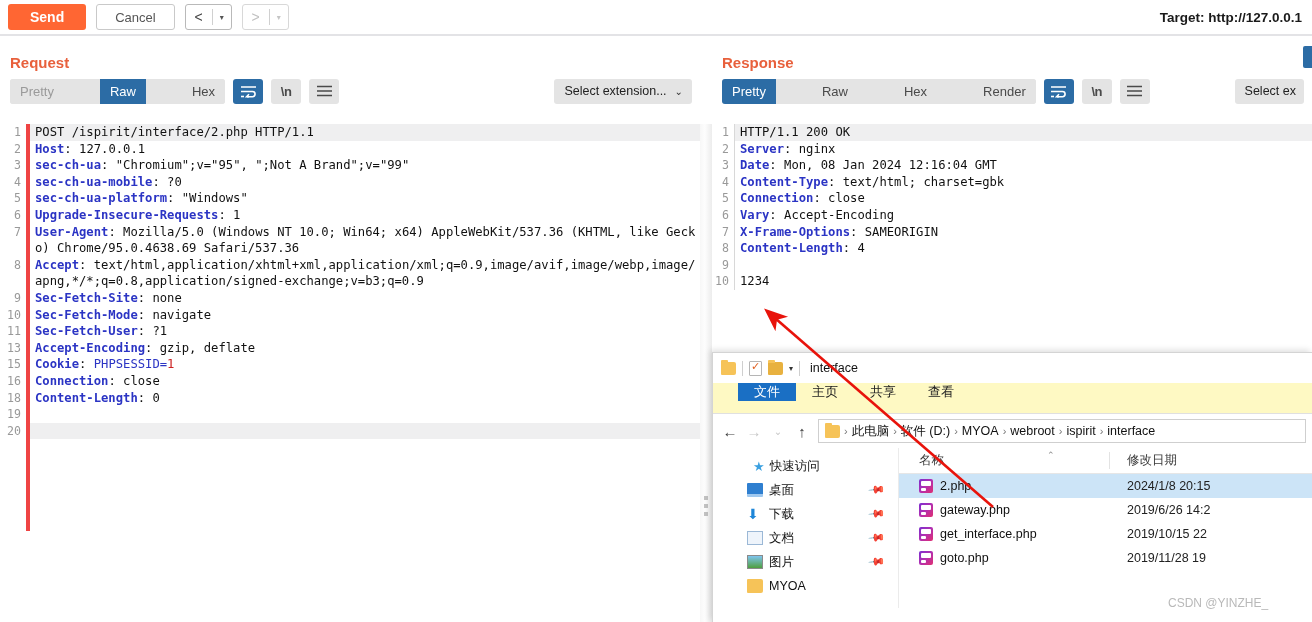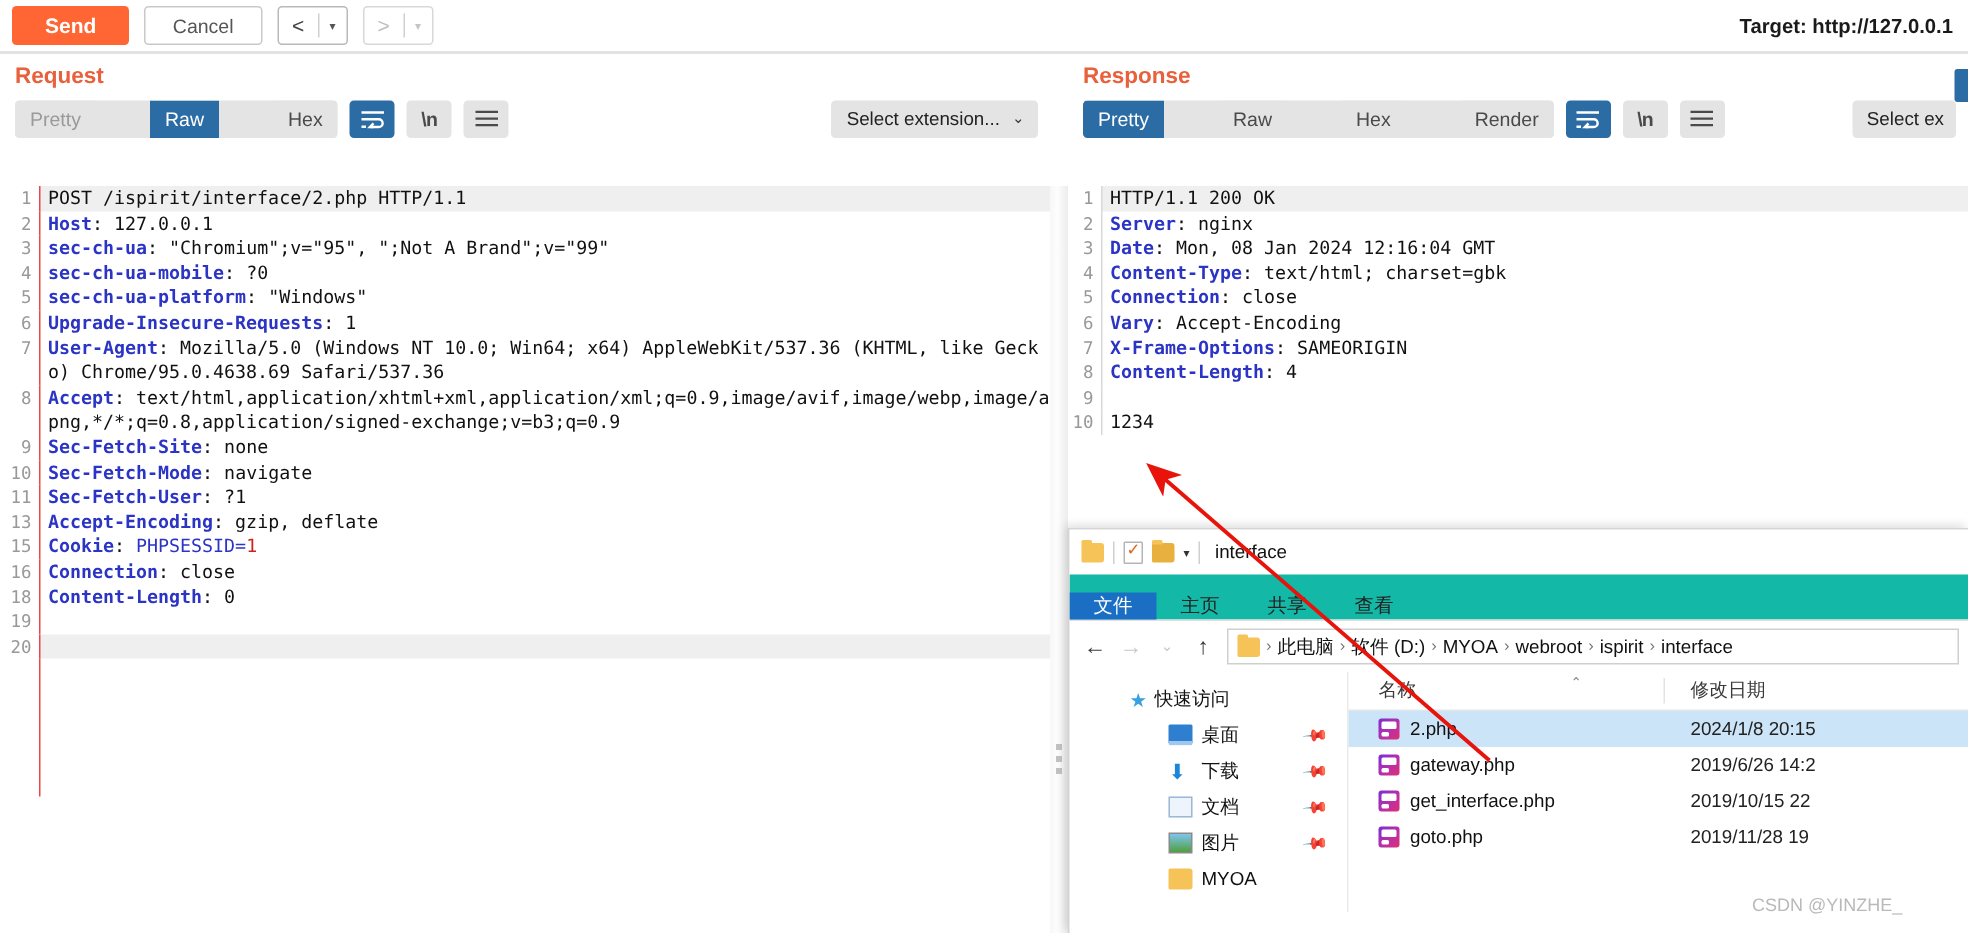--- a/index.html
+++ b/index.html
@@ -50,21 +50,21 @@
     margin-left: auto; margin-right: 10px;
     font-size: 13.5px; font-weight: bold; color: #1a1a1a;
     white-space: nowrap;
   }
   .topdivider {
     position: absolute; left: 0; top: 34px; width: 1312px; height: 2px;
     background: #e3e3e6;
   }
 
   
-  .panel { position: absolute; top: 28px; }
+  .panel { position: absolute; top: 40px; }
   .panel-req { left: 0; width: 700px; }
   .panel-res { left: 712px; width: 600px; }
   .panel-title {
     color: #e8603c; font-size: 15px; font-weight: bold;
     padding: 14px 0 6px 10px;
   }
   .tabrow { display: flex; align-items: center; gap: 0; padding-left: 10px; height: 28px; }
   .seg {
     display: flex; border-radius: 3px; overflow: hidden; background: #e4e4e4; gap: 36px;
   }
@@ -97,21 +97,21 @@
   }
   .editor-req { left: 0; width: 700px; height: 498px; }
   .editor-res { left: 712px; width: 600px; height: 498px; }
   .crow { display: flex; align-items: flex-start; }
   .gut {
     width: 26px; min-width: 26px; text-align: right; padding-right: 5px;
     color: #999; user-select: none; font-size: 11.6px;
   }
   .editor-res .gut { width: 22px; min-width: 22px; }
   .code { flex: 1; white-space: pre-wrap; word-break: break-all; color: #111; padding-left: 5px; }
-  .editor-req .code { border-left: 1px solid #ef4444; }
+  .editor-req .code { border-left: 4px solid #ef4444; }
   .editor-res .code { border-left: 1px solid #d8d8d8; }
   .hdr { color: #2b34c4; font-weight: bold; }
   .val { color: #111; }
   .ckname { color: #2b34c4; }
   .ckval { color: #cc2222; }
   .crow.hl .code { background: #efeff0; }
   .crow.hl2 .code { background: #efeff0; }
   .bodyfill { height: 92px; }
   .blankline { height: 16.6px; }
 
@@ -153,21 +153,21 @@
   .propico {
     width: 13px; height: 15px; border: 1px solid #b5b5b5; background: #fff;
     position: relative; border-radius: 1px;
   }
   .propico:after {
     content: "✓"; position: absolute; left: 1px; top: -2px;
     font-size: 11px; color: #e06020;
   }
   .caretd { font-size: 8px; color: #333; }
 
-  .ex-ribbon { height: 30px; display: flex; align-items: flex-end; background: #14b8a6; }
+  .ex-ribbon { height: 30px; display: flex; align-items: flex-start; background: #fef9c3; padding-left: 25px; }
   .ex-ribbon .file {
     background: #1a6fc4; color: #fff; font-size: 13px;
     display: flex; align-items: center; padding: 0 16px; cursor: pointer;
   }
   .ex-ribbon .rtab {
     color: #222; font-size: 13px; display: flex; align-items: center;
     padding: 0 16px; cursor: pointer;
   }
   .ex-ribbon-line { height: 1px; background: #e0e0e0; }
 
@@ -180,21 +180,21 @@
   .addrbox {
     flex: 1; height: 24px; border: 1px solid #cfcfcf; background: #fff;
     display: flex; align-items: center; padding: 0 6px; gap: 4px; margin-left: 3px;
     font-size: 12.5px; color: #111; overflow: hidden; white-space: nowrap;
   }
   .addrbox .chev { color: #767676; font-size: 11px; }
 
   .ex-body { display: flex; height: 160px; }
   .ex-nav { width: 186px; padding-top: 6px; border-right: 1px solid #ebebeb; }
   .navitem {
-    display: flex; align-items: center; height: 24px; padding-left: 66px;
+    display: flex; align-items: center; height: 24px; padding-left: 34px;
     font-size: 12.5px; color: #111; position: relative; cursor: pointer;
   }
   .navitem.head { padding-left: 40px; font-weight: normal; }
   .navitem .ni { width: 16px; height: 14px; margin-right: 6px; display: inline-block; }
   .pin {
     position: absolute; right: 14px; font-size: 11px; color: #8a8a8a;
     transform: rotate(40deg);
   }
   .star { color: #3aa0e0; font-size: 13px; margin-right: 5px; }
   .ic-desk { background: #2f7fd0; border-radius: 1px; border-bottom: 3px solid #9fc8ef; }

